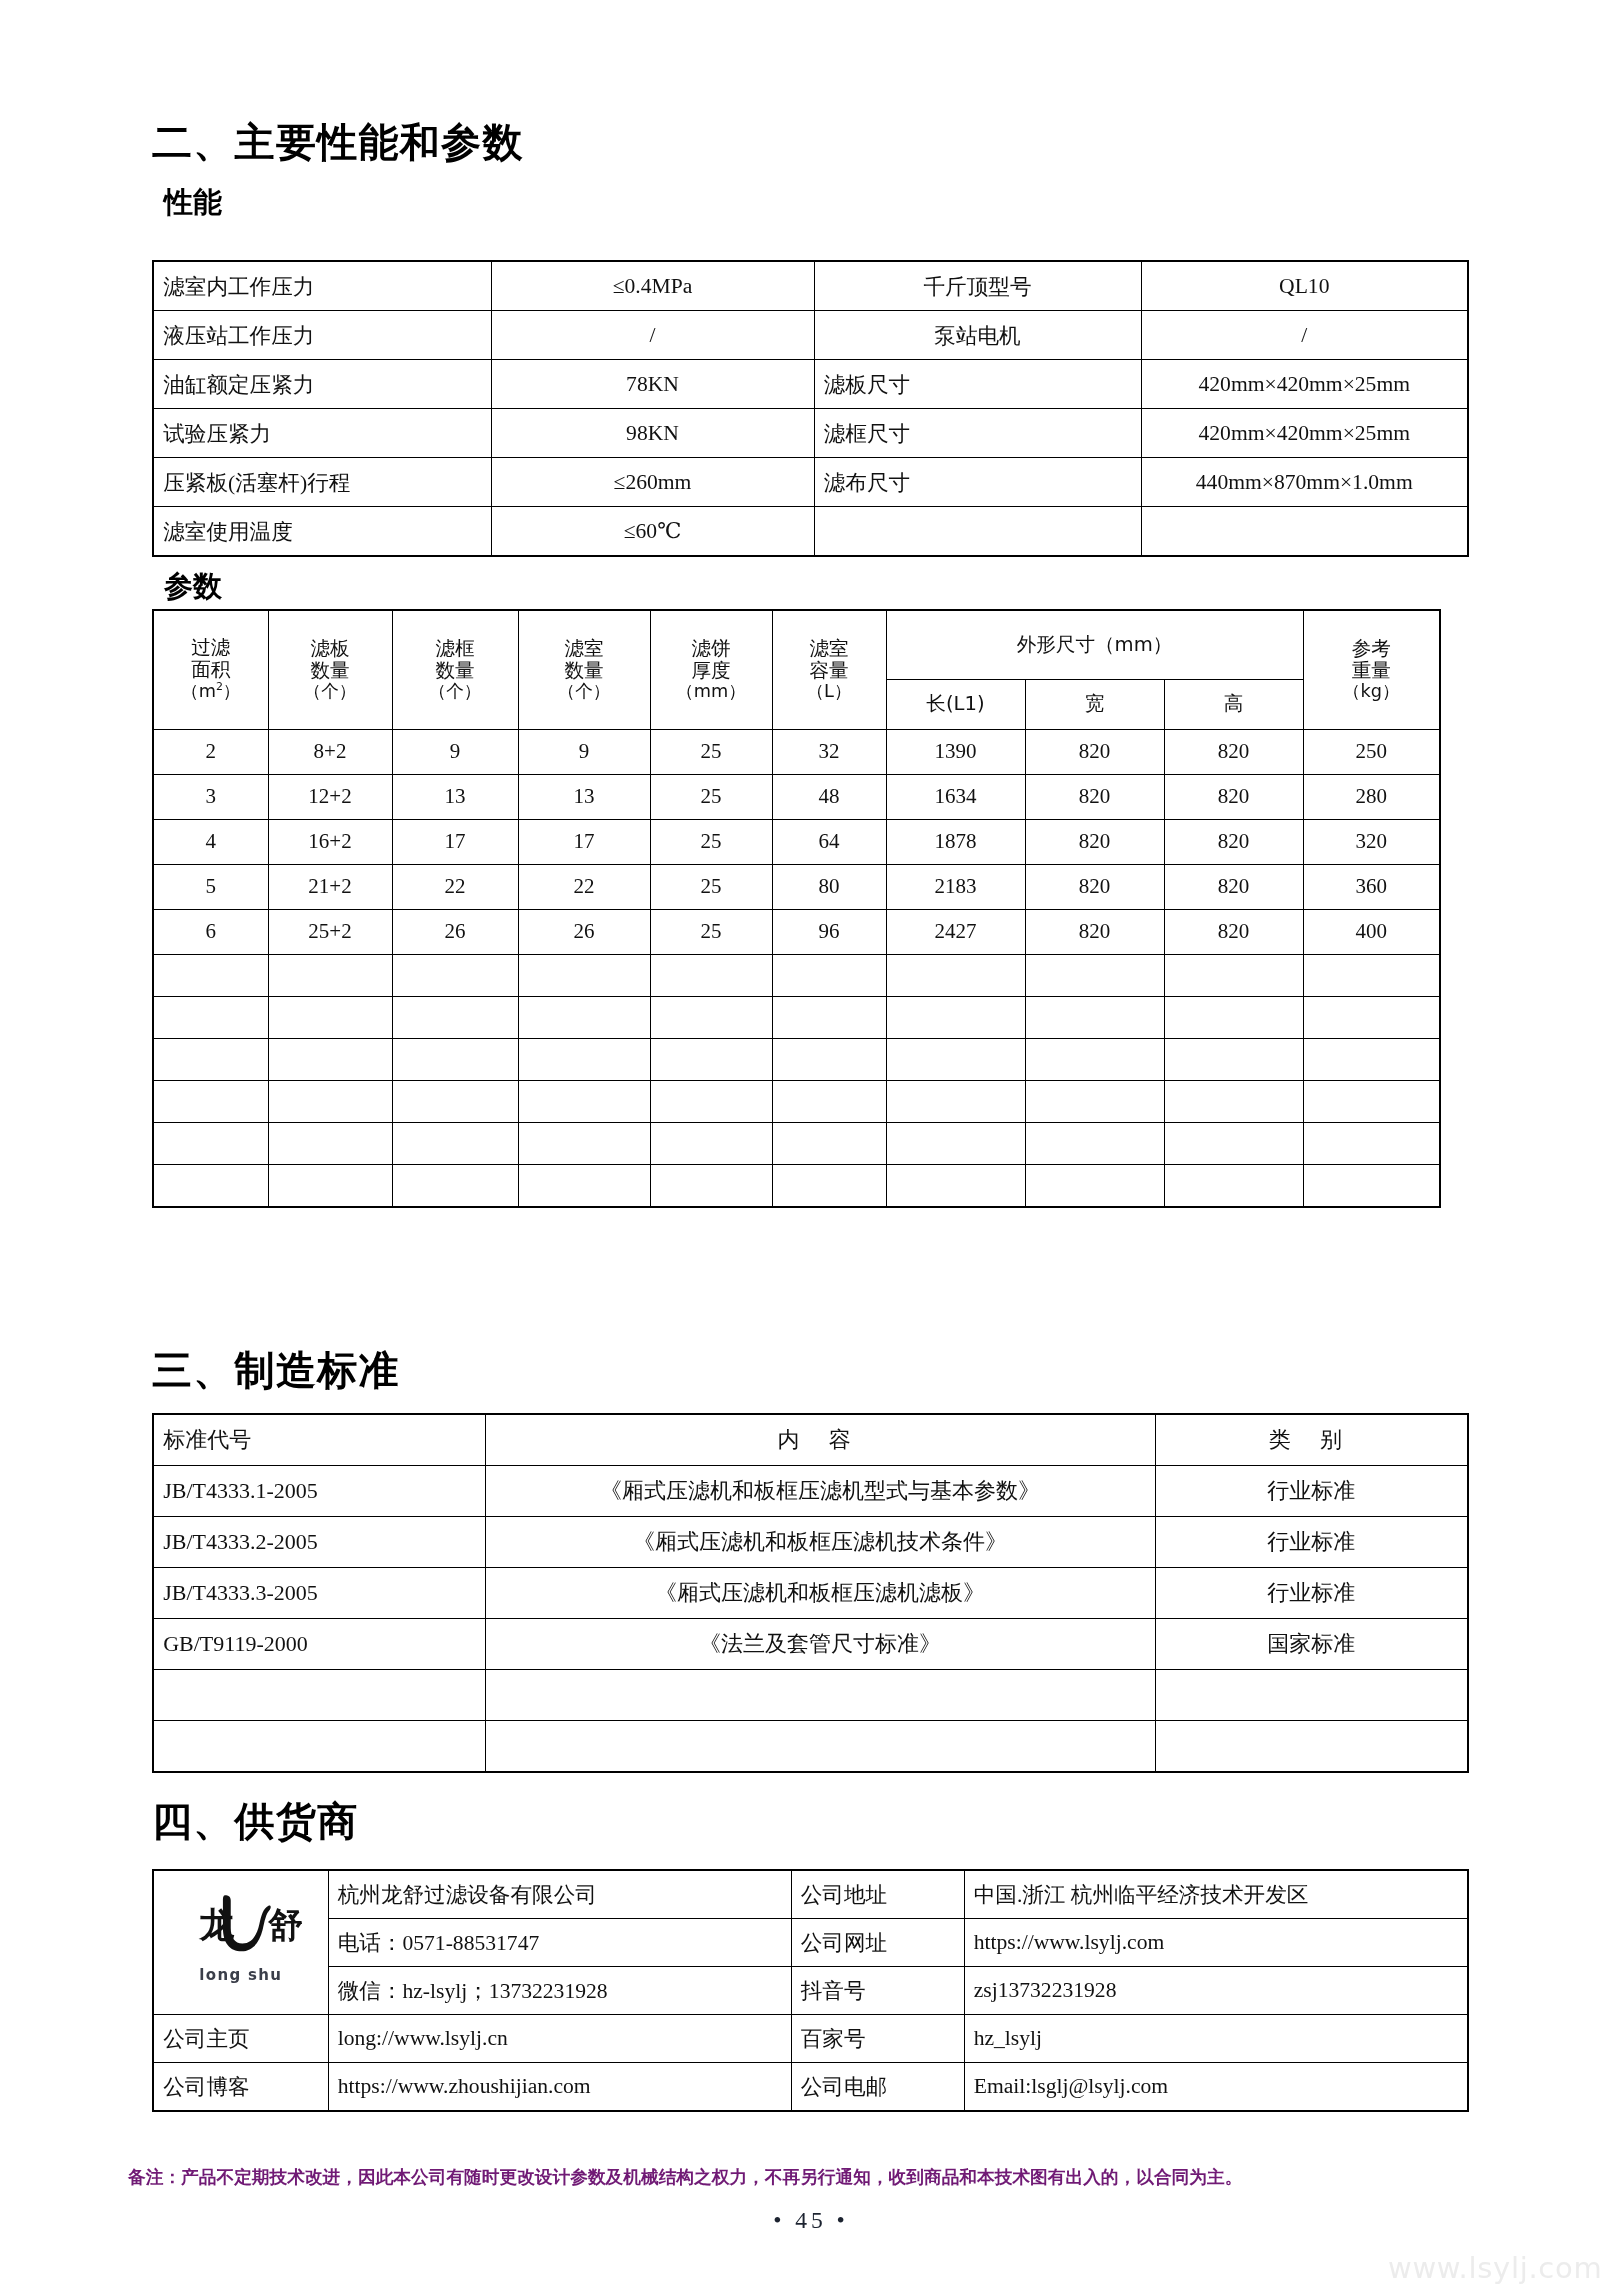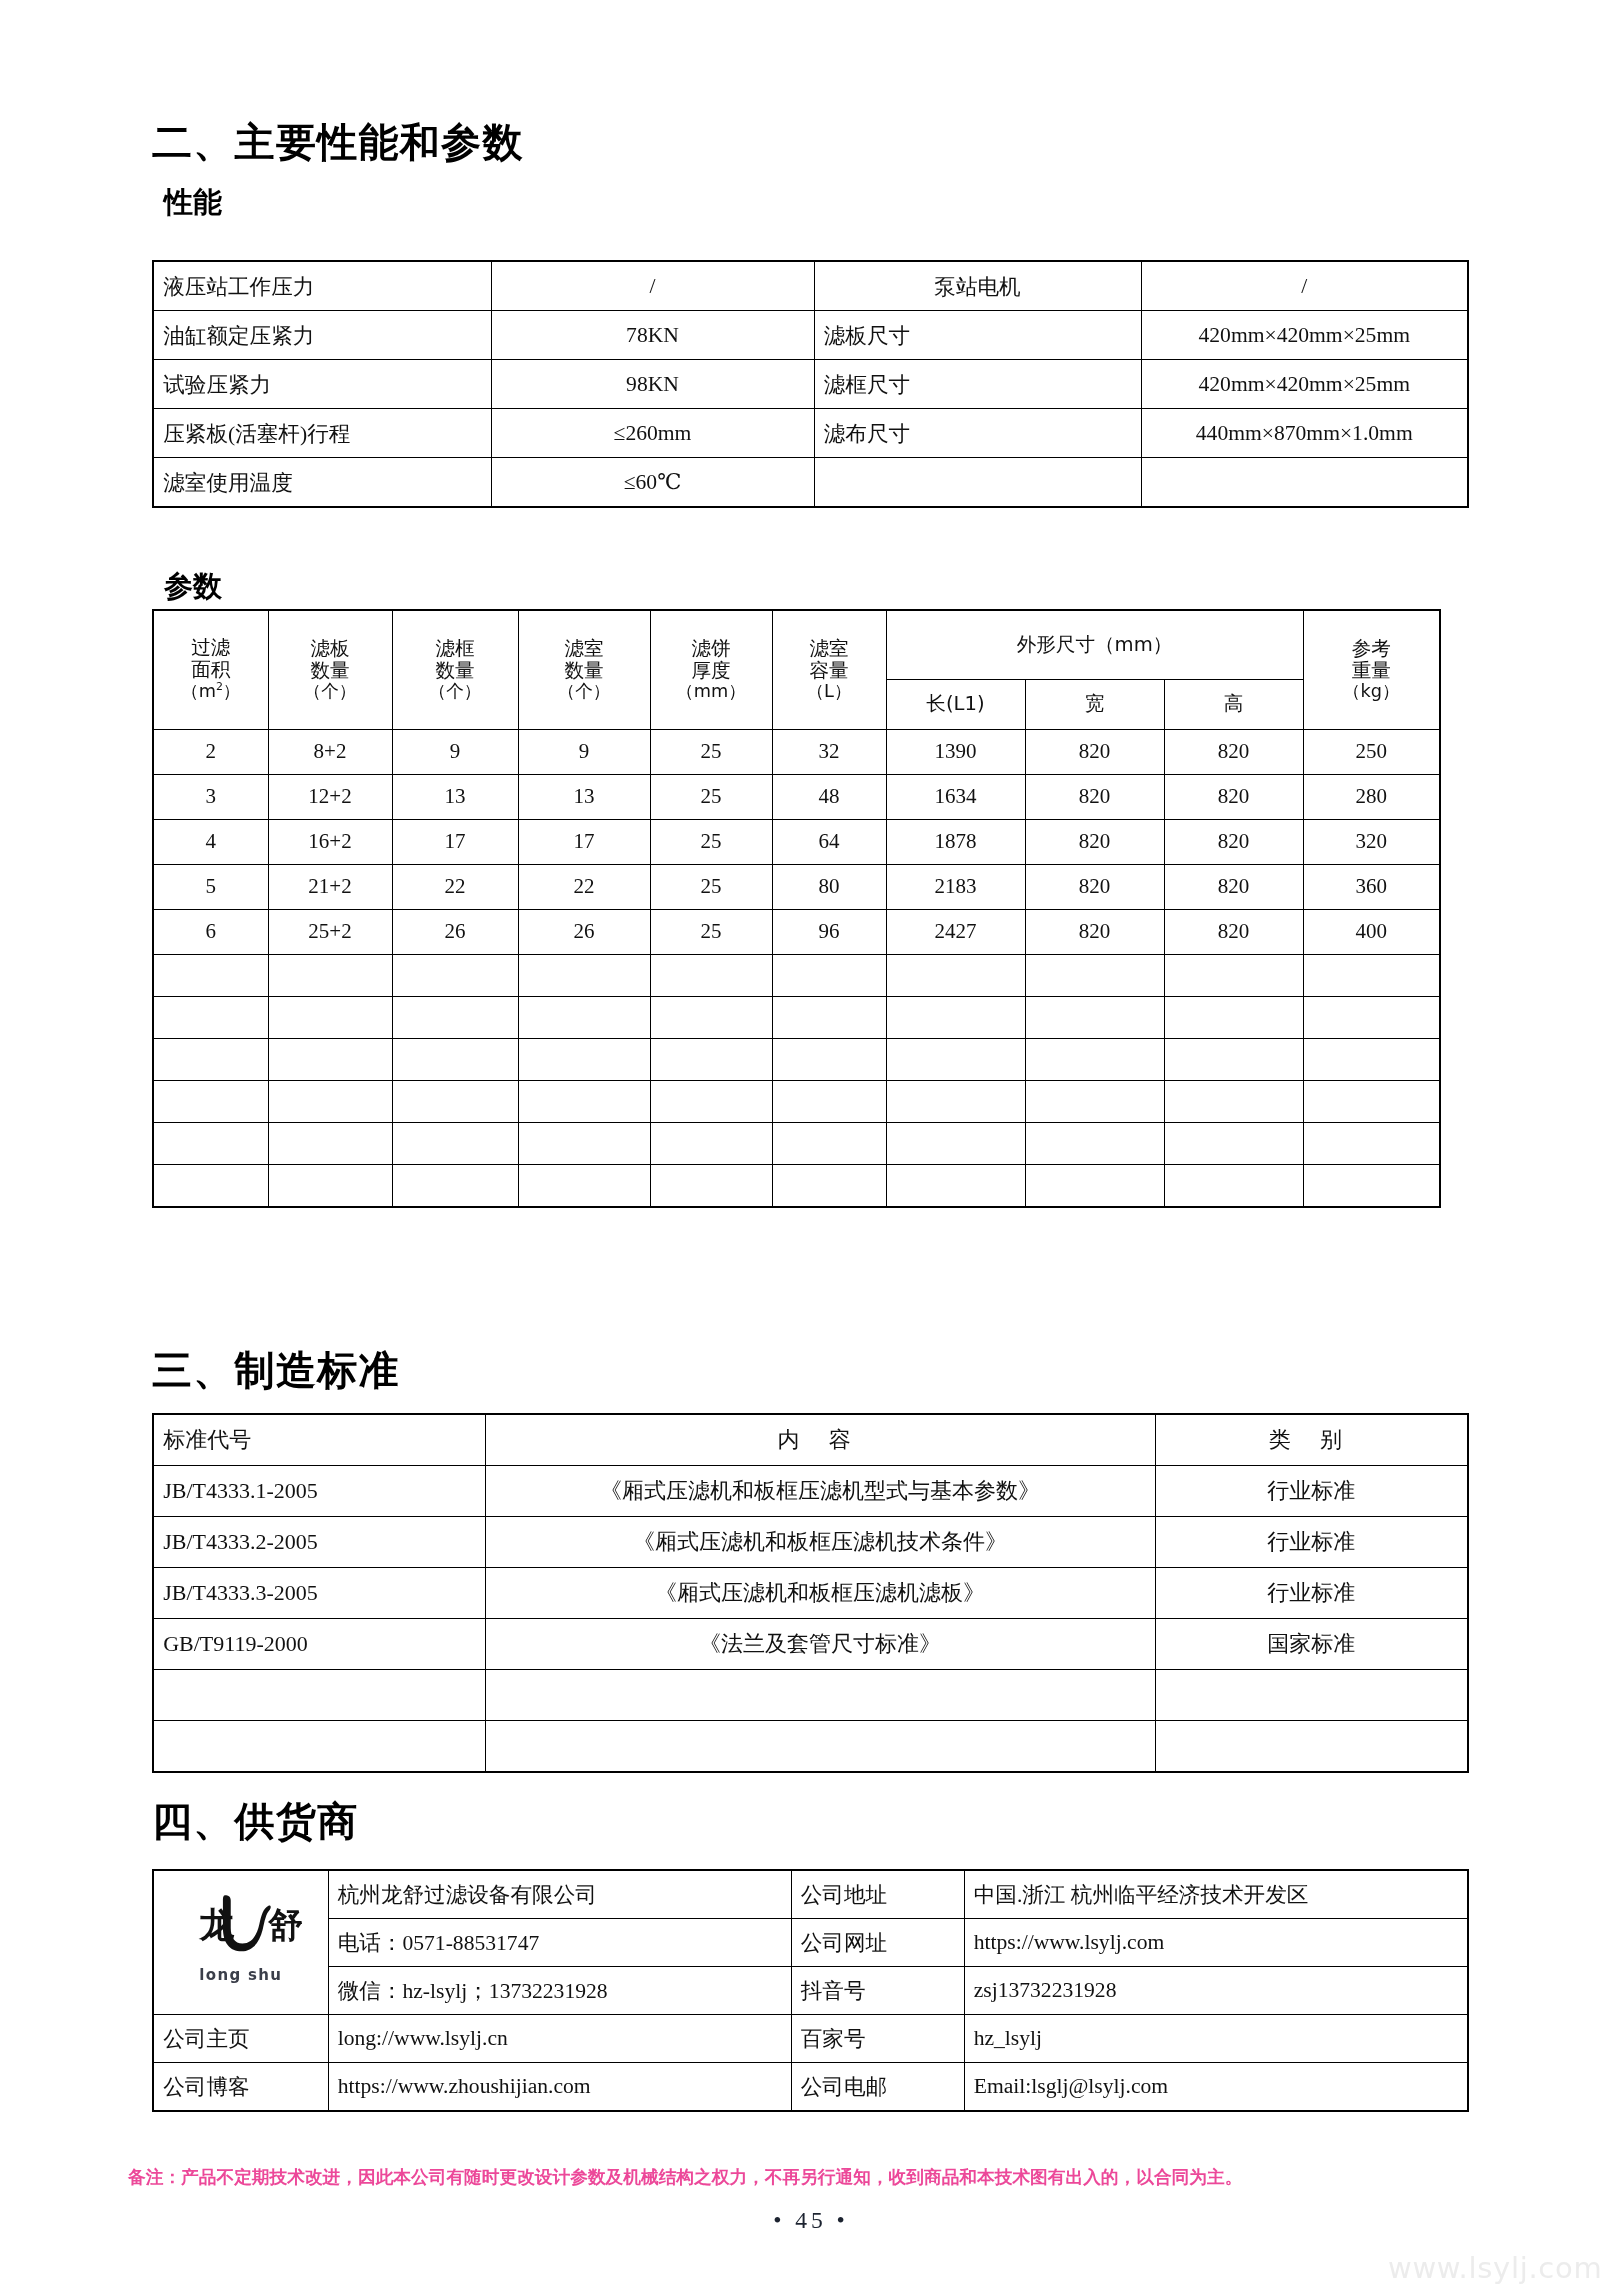--- a/index.html
+++ b/index.html
@@ -139,21 +139,21 @@
 
   
   #note {
     position: absolute;
     left: 128px;
     top: 2165px;
     width: 1374px;
     font-family: "DejaVu Sans", "Liberation Sans", sans-serif;
     font-size: 17.7px;
     font-weight: bold;
-    color: #ec4899;
+    color: #701a75;
     white-space: nowrap;
   }
   #page-number {
     position: absolute;
     left: 0; right: 0;
     top: 2207px;
     text-align: center;
     font-size: 23.6px;
     color: #1c2330;
     letter-spacing: 3.9px;
@@ -178,20 +178,26 @@
   <div class="h-sub" style="left:152px; top:183px;">性能</div>
 
   <table class="tbl" id="perf-table">
     <colgroup>
       <col style="width:338px">
         <col style="width:323px">
       <col style="width:327px">
         <col style="width:327px">
     </colgroup>
     <tbody>
+      <tr>
+        <td class="l cn">滤室内工作压力</td>
+        <td class="c">≤0.4MPa</td>
+        <td class="c cn">千斤顶型号</td>
+        <td class="c">QL10</td>
+      </tr>
       <tr>
         <td class="l cn">液压站工作压力</td>
         <td class="c">/</td>
         <td class="c cn">泵站电机</td>
         <td class="c">/</td>
       </tr>
       <tr>
         <td class="l cn">油缸额定压紧力</td>
         <td class="c">78KN</td>
         <td class="l cn">滤板尺寸</td>

